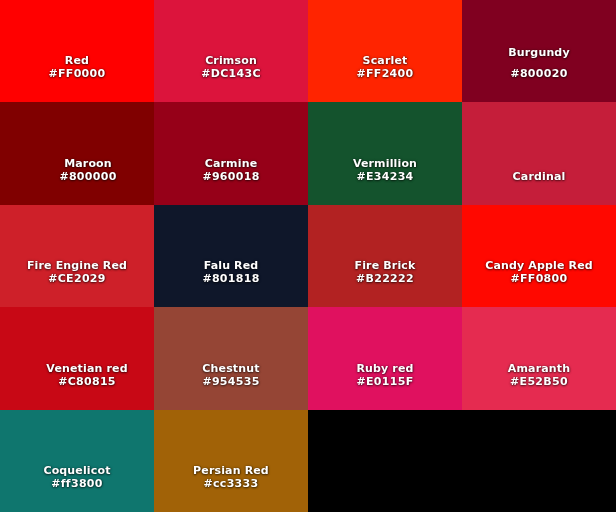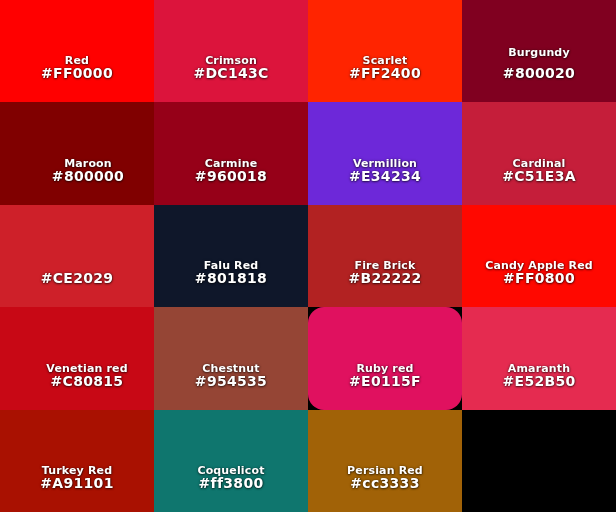--- a/index.html
+++ b/index.html
@@ -45,21 +45,21 @@
       0 0 3px rgba(0,0,0,0.35),
       1px 0 1px rgba(0,0,0,0.25);
     white-space: nowrap;
   }
   .swatch-hex {
     display: block;
     width: 100%;
     text-align: center;
     color: #ffffff;
     font-weight: bold;
-    font-size: 14px;
+    font-size: 11px;
     line-height: 13px;
     letter-spacing: 0.3px;
     text-shadow:
       0 1px 2px rgba(0,0,0,0.55),
       0 0 3px rgba(0,0,0,0.35),
       1px 0 1px rgba(0,0,0,0.25);
     white-space: nowrap;
   }
 </style>
 </head>
@@ -83,29 +83,29 @@
       <span class="swatch-hex">#800020</span>
     </div>
     <div class="swatch" style="background-color: rgb(128, 0, 0); padding-left: 22px;">
       <span class="swatch-label">Maroon</span>
       <span class="swatch-hex">#800000</span>
     </div>
     <div class="swatch" style="background-color: rgb(150, 0, 24);">
       <span class="swatch-label">Carmine</span>
       <span class="swatch-hex">#960018</span>
     </div>
-    <div class="swatch" style="background-color: #6d28d9; justify-content: flex-end;">
+    <div class="swatch" style="background-color: #14532d; justify-content: flex-end;">
       <span class="swatch-label">Vermillion</span>
       <span class="swatch-hex">#E34234</span>
     </div>
     <div class="swatch" style="background-color: rgb(197, 30, 58); justify-content: flex-end;">
       <span class="swatch-label">Cardinal</span>
-      <span class="swatch-hex">#C51E3A</span>
     </div>
     <div class="swatch" style="background-color: rgb(206, 32, 41);">
+      <span class="swatch-label">Fire Engine Red</span>
       <span class="swatch-hex">#CE2029</span>
     </div>
     <div class="swatch" style="background-color: #0f172a;">
       <span class="swatch-label">Falu Red</span>
       <span class="swatch-hex">#801818</span>
     </div>
     <div class="swatch" style="background-color: rgb(178, 34, 34); align-items: flex-end;">
       <span class="swatch-label">Fire Brick</span>
       <span class="swatch-hex">#B22222</span>
     </div>
@@ -114,31 +114,27 @@
       <span class="swatch-hex">#FF0800</span>
     </div>
     <div class="swatch" style="background-color: rgb(200, 8, 21); padding-left: 20px;">
       <span class="swatch-label">Venetian red</span>
       <span class="swatch-hex">#C80815</span>
     </div>
     <div class="swatch" style="background-color: rgb(149, 69, 53);">
       <span class="swatch-label">Chestnut</span>
       <span class="swatch-hex">#954535</span>
     </div>
-    <div class="swatch" style="background-color: rgb(224, 17, 95); border-radius: 16px;">
+    <div class="swatch" style="background-color: rgb(224, 17, 95);">
       <span class="swatch-label">Ruby red</span>
       <span class="swatch-hex">#E0115F</span>
     </div>
     <div class="swatch" style="background-color: rgb(229, 43, 80);">
       <span class="swatch-label">Amaranth</span>
       <span class="swatch-hex">#E52B50</span>
-    </div>
-    <div class="swatch" style="background-color: rgb(169, 17, 1);">
-      <span class="swatch-label">Turkey Red</span>
-      <span class="swatch-hex">#A91101</span>
     </div>
     <div class="swatch" style="background-color: #0f766e; justify-content: flex-end;">
       <span class="swatch-label">Coquelicot</span>
       <span class="swatch-hex">#ff3800</span>
     </div>
     <div class="swatch" style="background-color: #a16207;">
       <span class="swatch-label">Persian Red</span>
       <span class="swatch-hex">#cc3333</span>
     </div>
   </div>

